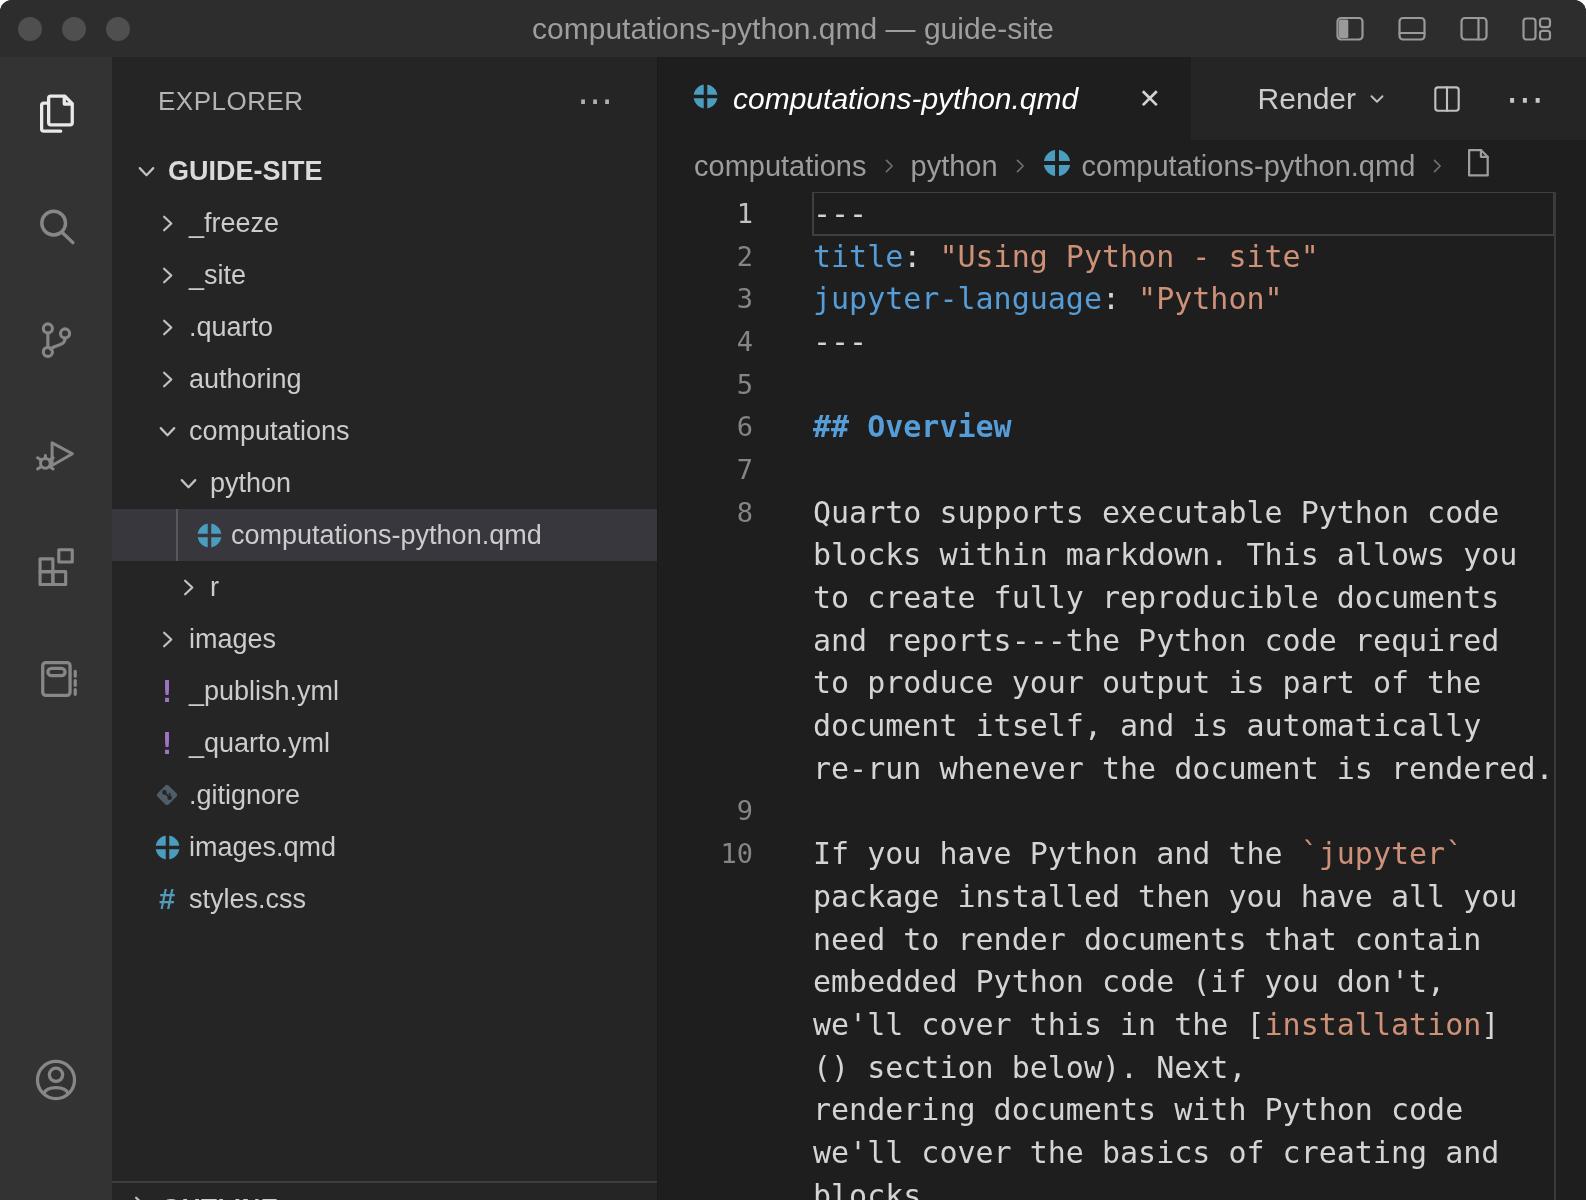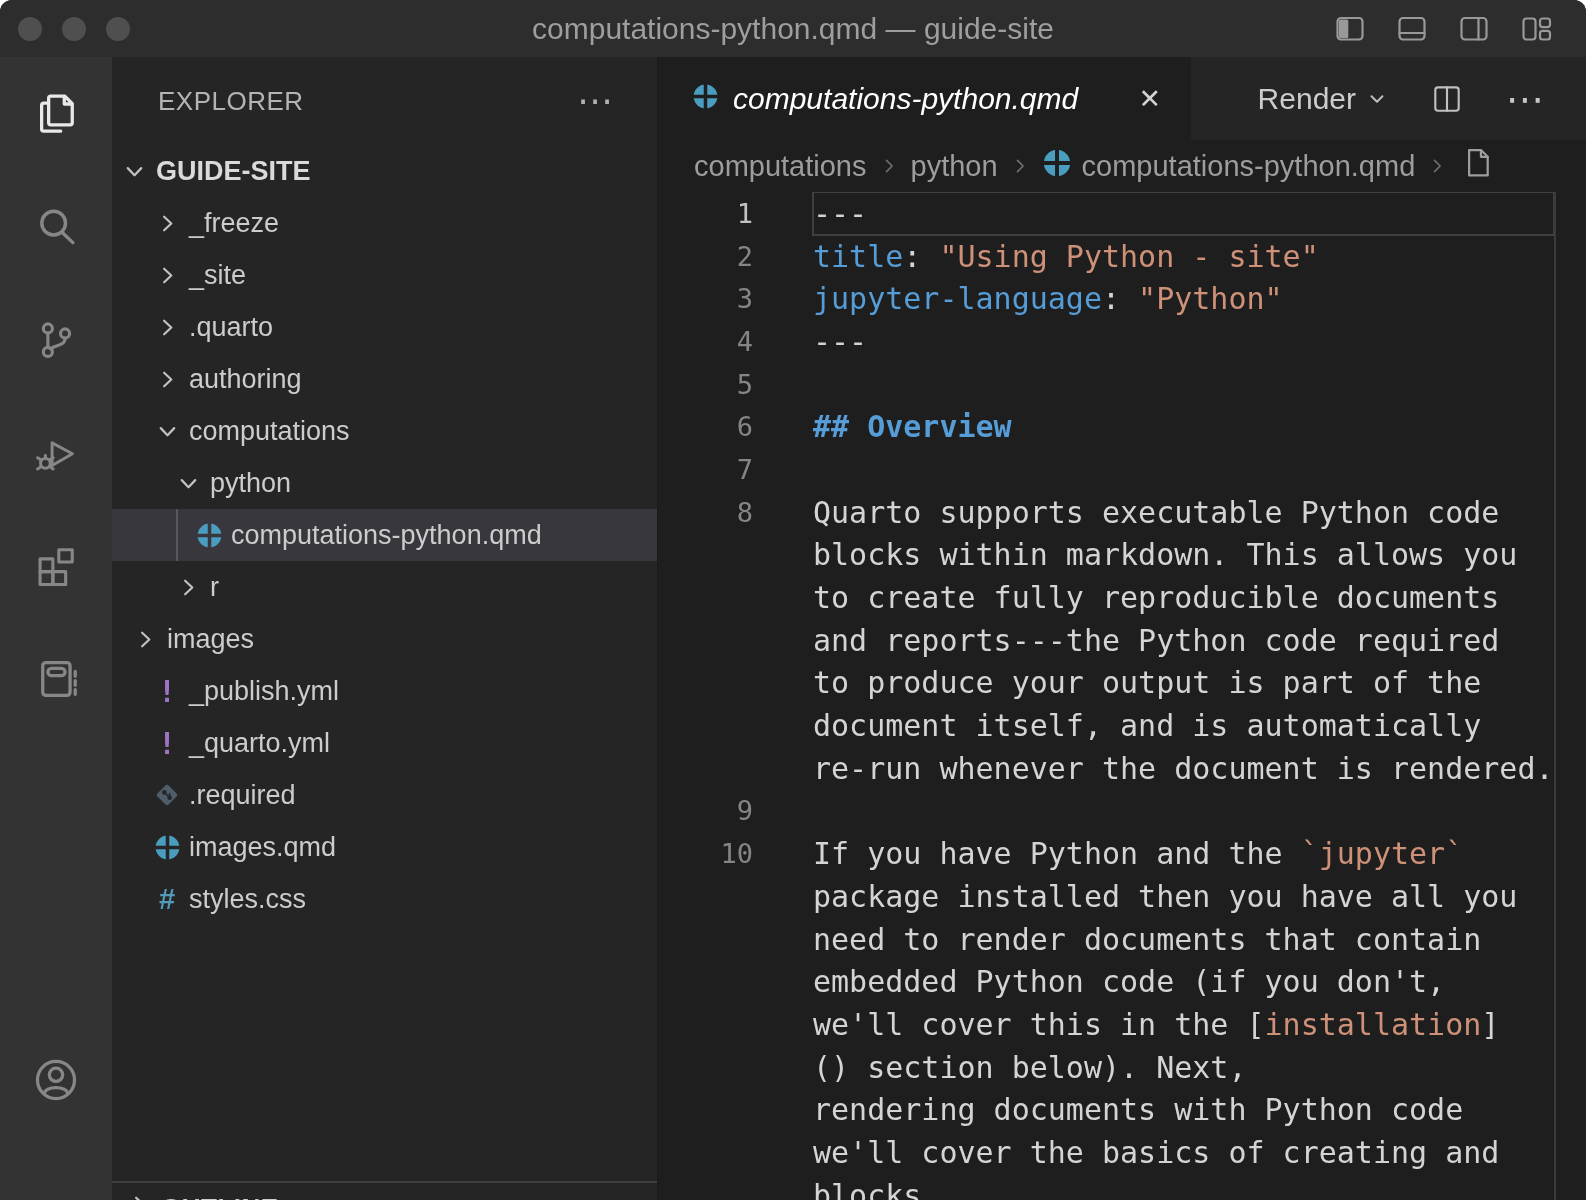--- a/index.html
+++ b/index.html
@@ -203,21 +203,21 @@
           </span>
         </div>
       </div>
 
     <div class="sidebar">
       <div class="sb-header">
         <span class="sb-title">EXPLORER</span>
         <span class="sb-dots">⋯</span>
       </div>
       <div class="tree" id="tree">
-          <div class="trow root" style="padding-left: 8px;">
+          <div class="trow root" style="padding-left: 20px;">
             <span class="slot chev">
               <svg width="27" height="27" viewBox="0 0 32 32" fill="none" stroke="currentColor" stroke-width="2.6" stroke-linecap="round" stroke-linejoin="round">
                 <path d="M8 12l8 8.5 8-8.5"></path>
               </svg>
             </span>
             <span class="lbl">GUIDE-SITE</span>
           </div>
           <div class="trow" style="padding-left: 41px;">
             <span class="slot chev">
               <svg width="27" height="27" viewBox="0 0 32 32" fill="none" stroke="currentColor" stroke-width="2.6" stroke-linecap="round" stroke-linejoin="round">
@@ -277,21 +277,21 @@
             <span class="lbl">computations-python.qmd</span>
           </div>
           <div class="trow" style="padding-left: 62px;">
             <span class="slot chev">
               <svg width="27" height="27" viewBox="0 0 32 32" fill="none" stroke="currentColor" stroke-width="2.6" stroke-linecap="round" stroke-linejoin="round">
                 <path d="M12 8l8.5 8-8.5 8"></path>
               </svg>
             </span>
             <span class="lbl">r</span>
           </div>
-          <div class="trow" style="padding-left: 19px; text-align: center;">
+          <div class="trow" style="padding-left: 41px; text-align: center;">
             <span class="slot chev">
               <svg width="27" height="27" viewBox="0 0 32 32" fill="none" stroke="currentColor" stroke-width="2.6" stroke-linecap="round" stroke-linejoin="round">
                 <path d="M12 8l8.5 8-8.5 8"></path>
               </svg>
             </span>
             <span class="lbl">images</span>
           </div>
           <div class="trow" style="padding-left: 41px;">
             <span class="slot ficon-yaml">!</span>
             <span class="lbl">_publish.yml</span>
@@ -305,21 +305,21 @@
               <svg width="30" height="30" viewBox="0 0 32 32">
                 <rect x="7" y="7" width="18" height="18" rx="2.5" transform="rotate(45 16 16)" fill="#4e5d68"></rect>
                 <g stroke="#23272b" stroke-width="1.8" fill="#23272b">
                   <circle cx="13" cy="13" r="1.7"></circle>
                   <circle cx="19" cy="19" r="1.7"></circle>
                   <path d="M14.2 14.2 18 18" fill="none"></path>
                   <path d="M19 16.6v-3" fill="none"></path>
                 </g>
               </svg>
             </span>
-            <span class="lbl">.required</span>
+            <span class="lbl">.gitignore</span>
           </div>
           <div class="trow" style="padding-left: 41px;">
             <span class="slot">
               <svg width="27" height="27" viewBox="0 0 20 20" style="--qbg:#252526">
                 <circle cx="10" cy="10" r="8.8" class="qfill"></circle>
                 <path d="M10 0V20M0 10H20" class="qcross"></path>
               </svg>
             </span>
             <span class="lbl">images.qmd</span>
           </div>

